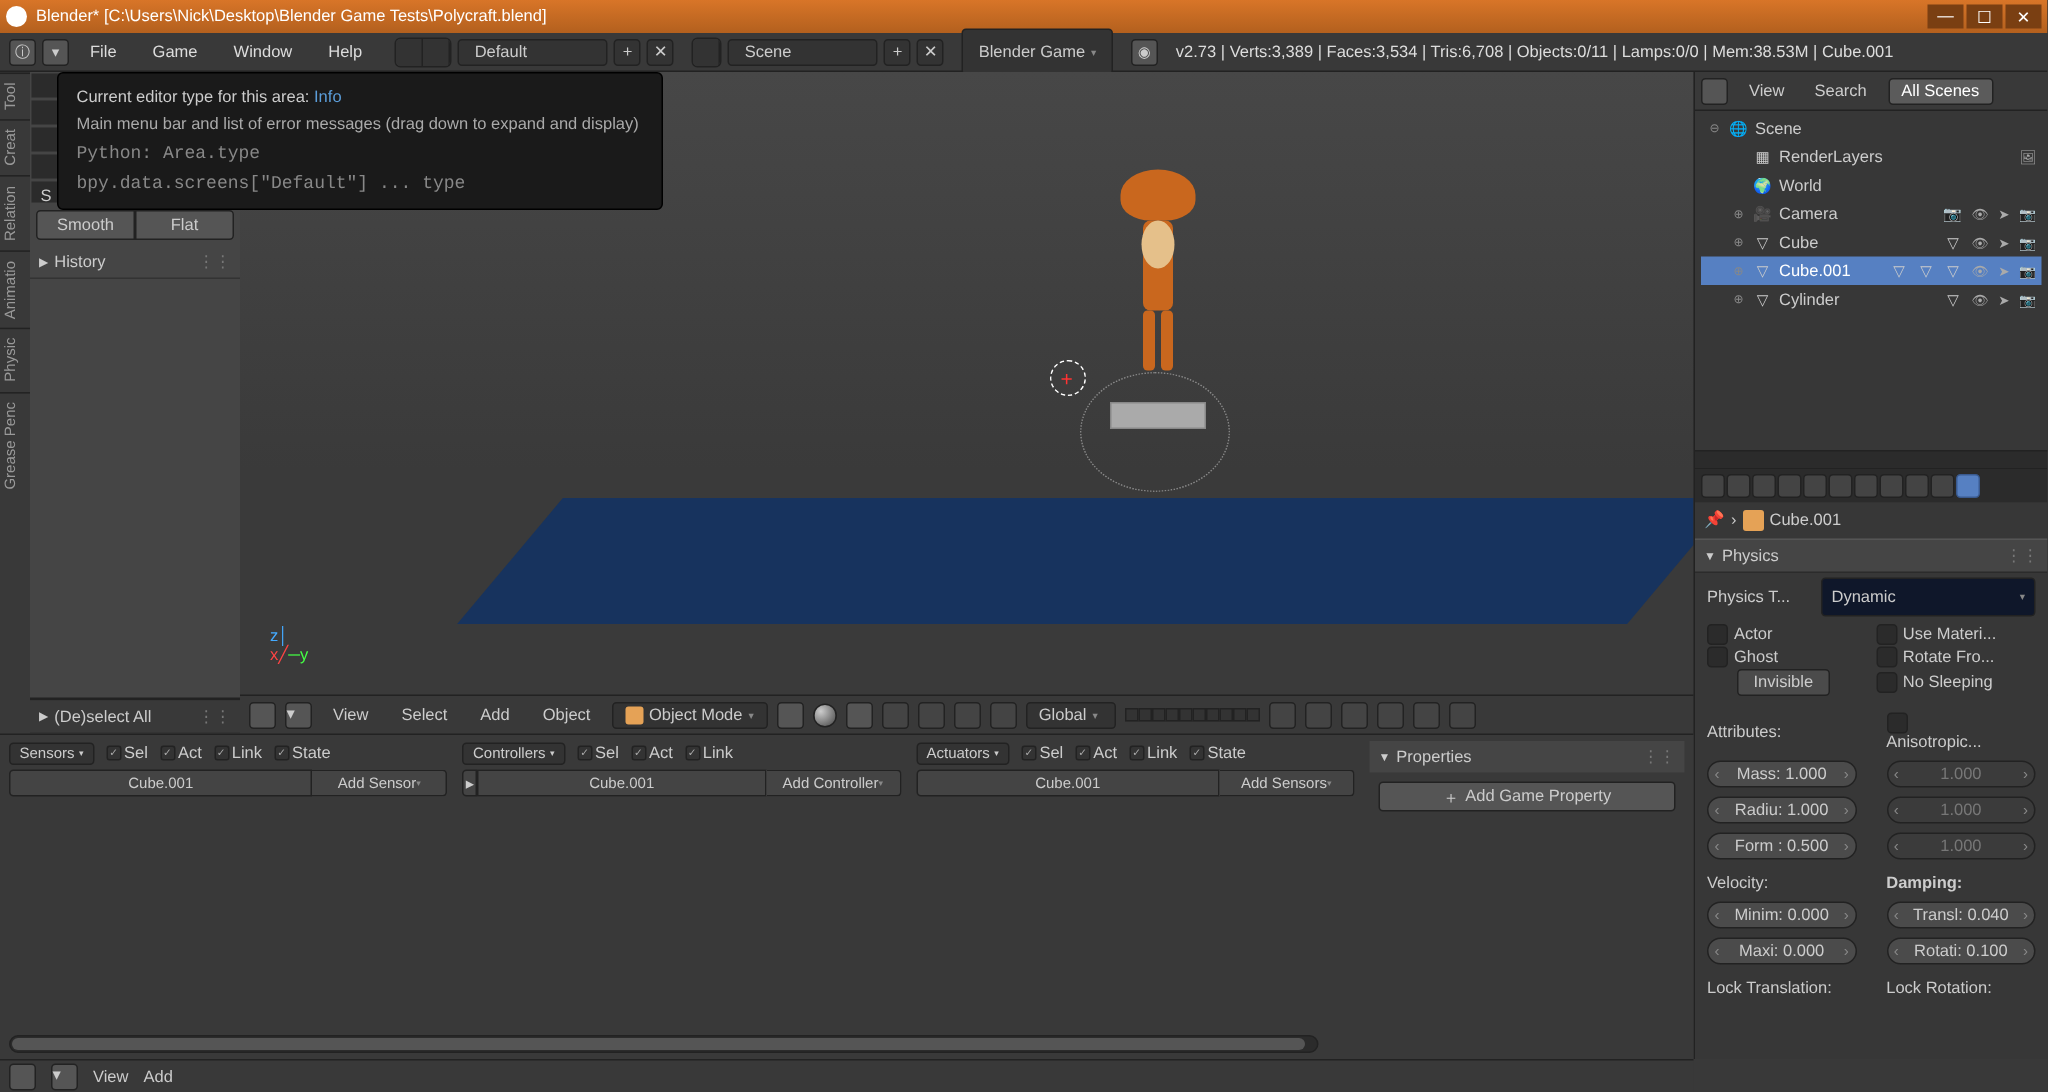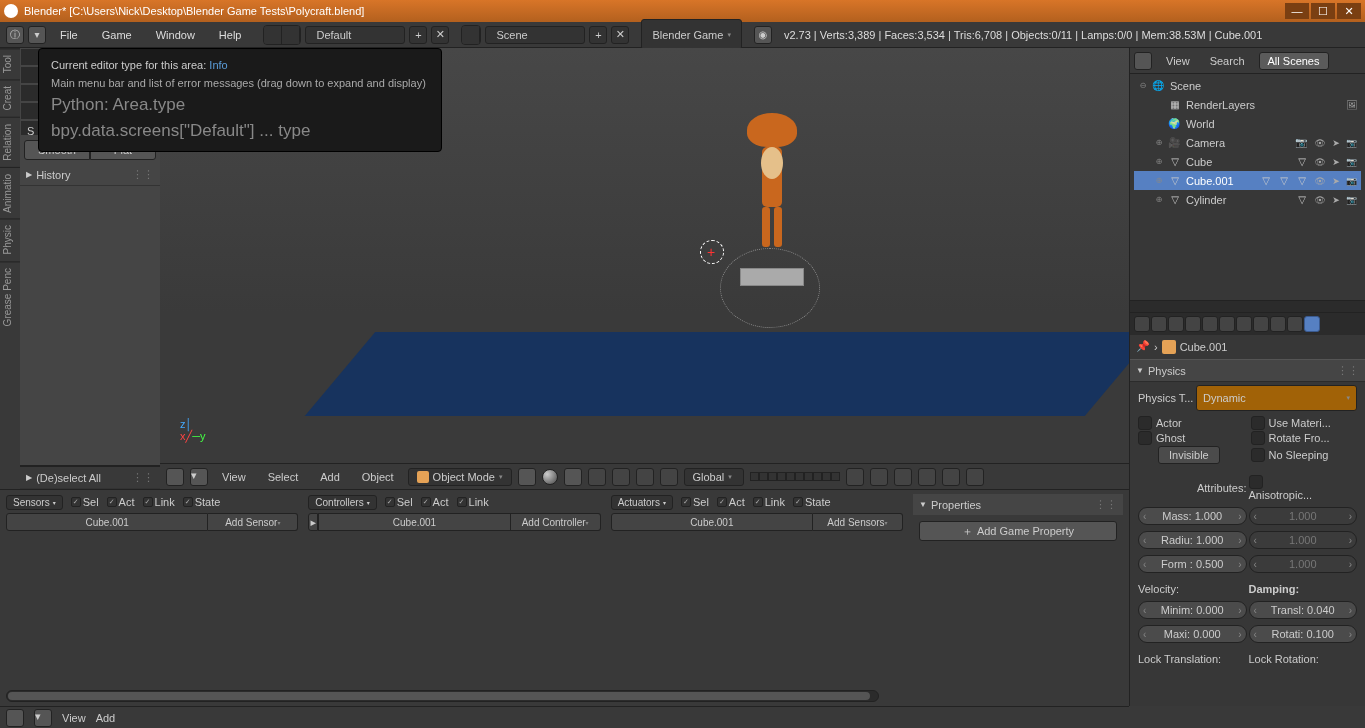--- a/index.html
+++ b/index.html
@@ -59,21 +59,21 @@
 .viewport .axes .z { color:#4af; }
 .viewport .axes .y { color:#4f4; }
 .viewport .axes .x { color:#f44; }
 .viewport .objlabel { position:absolute; left:76px; bottom:8px; color:#ddd; font-size:11px; }
 
 
 .tooltip { position:absolute; top:48px; left:38px; width:404px; background:#1a1a1a; border:1px solid #000; border-radius:4px; padding:10px 12px; z-index:100; }
 .tooltip .t1 { color:#ccc; }
 .tooltip .t1 .link { color:#5b9dd9; }
 .tooltip .t2 { color:#aaa; margin-top:6px; }
-.tooltip .t3 { color:#888; font-family:Liberation Sans, sans-serif; font-size:17px; margin-top:6px; }
+.tooltip .t3 { color:#888; font-family:Liberation Mono, monospace; font-size:12px; margin-top:6px; }
 
 
 .view3dhdr { position:absolute; left:0; right:0; height:26px; bottom:0; background:#393939; border-top:1px solid #222; display:flex; align-items:center; padding:0 6px; gap:6px; }
 .view3dhdr .iconbtn { width:18px; height:18px; background:#555; border:1px solid #222; border-radius:3px; }
 .view3dhdr .menuitem { padding:3px 8px; }
 .view3dhdr .modesel { height:18px; background:#333; border:1px solid #222; border-radius:3px; padding:0 8px; display:flex; align-items:center; gap:4px; }
 .view3dhdr .modesel .cubeicon { width:12px; height:12px; background:#e5a256; border-radius:2px; }
 .view3dhdr .modesel::after { content:"▾"; font-size:7px; color:#888; }
 .view3dhdr .sphere { width:16px; height:16px; border-radius:50%; background:radial-gradient(circle at 30% 30%,#ccc,#444); border:1px solid #222; }
 .view3dhdr .small { width:18px; height:18px; background:#444; border:1px solid #222; border-radius:3px; }
@@ -100,23 +100,23 @@
 
 .props { flex:1; display:flex; flex-direction:column; border-top:1px solid #222; }
 .props .tabs { height:22px; background:#2b2b2b; display:flex; align-items:center; padding:0 4px; gap:1px; }
 .props .tabs .tab { width:16px; height:16px; background:#444; border:1px solid #222; border-radius:3px; }
 .props .tabs .tab.active { background:#5680c2; border-color:#3a5a8f; }
 .props .crumb { height:24px; background:#373737; display:flex; align-items:center; padding:0 6px; gap:4px; }
 .props .crumb .pin { width:14px; height:14px; }
 .props .crumb .cicon { width:14px; height:14px; background:#e5a256; border-radius:2px; }
 .props .sechdr { background:#454545; padding:4px 6px; display:flex; align-items:center; gap:4px; border-top:1px solid #555; border-bottom:1px solid #2b2b2b; }
 .props .sechdr .tri { font-size:8px; }
-.props .row2 { display:flex; align-items:center; padding:3px 8px; gap:2px; }
+.props .row2 { display:flex; align-items:center; padding:3px 8px; gap:20px; }
 .props .lbl { flex:0 0 56px; color:#ccc; }
-.props .dropdown { flex:1; height:18px; background:#a16207; border:1px solid #222; border-radius:3px; padding:12px 6px; display:flex; align-items:center;text-align:right; }
+.props .dropdown { flex:1; height:18px; background:#0f172a; border:1px solid #222; border-radius:3px; padding:12px 6px; display:flex; align-items:center;text-align:right; }
 .props .dropdown::after { content:"▾"; font-size:7px; color:#888; margin-left:auto; }
 .props .check { width:14px; height:14px; background:#2b2b2b; border:1px solid #222; border-radius:3px; }
 .props .checklbl { flex:1; }
 .props .checks { display:flex; flex-direction:column; gap:1px; padding:2px 8px; }
 .props .checks .crow { display:flex; gap:6px; }
 .props .checks .cpair { flex:1; display:flex; align-items:center; gap:4px; }
 .props .numfield { flex:1; height:18px; background:#4b4b4b; border:1px solid #222; border-radius:9px; display:flex; align-items:center; justify-content:center; position:relative; }
 .props .numfield.dis { background:#3b3b3b; color:#777; }
 .props .numfield::before { content:"‹"; position:absolute; left:4px; font-size:10px; color:#888; }
 .props .numfield::after { content:"›"; position:absolute; right:4px; font-size:10px; color:#888; }
@@ -421,21 +421,21 @@
         <div class="cpair">
             <div class="btnfield" style="flex:0 0 auto;">Invisible</div>
           </div>
         <div class="cpair">
             <div class="check"></div>
             <span class="checklbl">No Sleeping</span>
           </div>
       </div>
     </div>
     <div class="row2" style="margin-top:6px;">
-      <div style="flex:1;text-align:right;">Attributes:</div>
+      <div style="flex:1;">Attributes:</div>
       <div class="cpair" style="flex:1;"><div class="check"></div><span>Anisotropic...</span></div>
     </div>
     <div class="row2">
         <div class="numfield">Mass: 1.000</div>
         <div class="numfield dis">1.000</div>
       </div>
     <div class="row2">
         <div class="numfield">Radiu: 1.000</div>
         <div class="numfield dis">1.000</div>
       </div>

